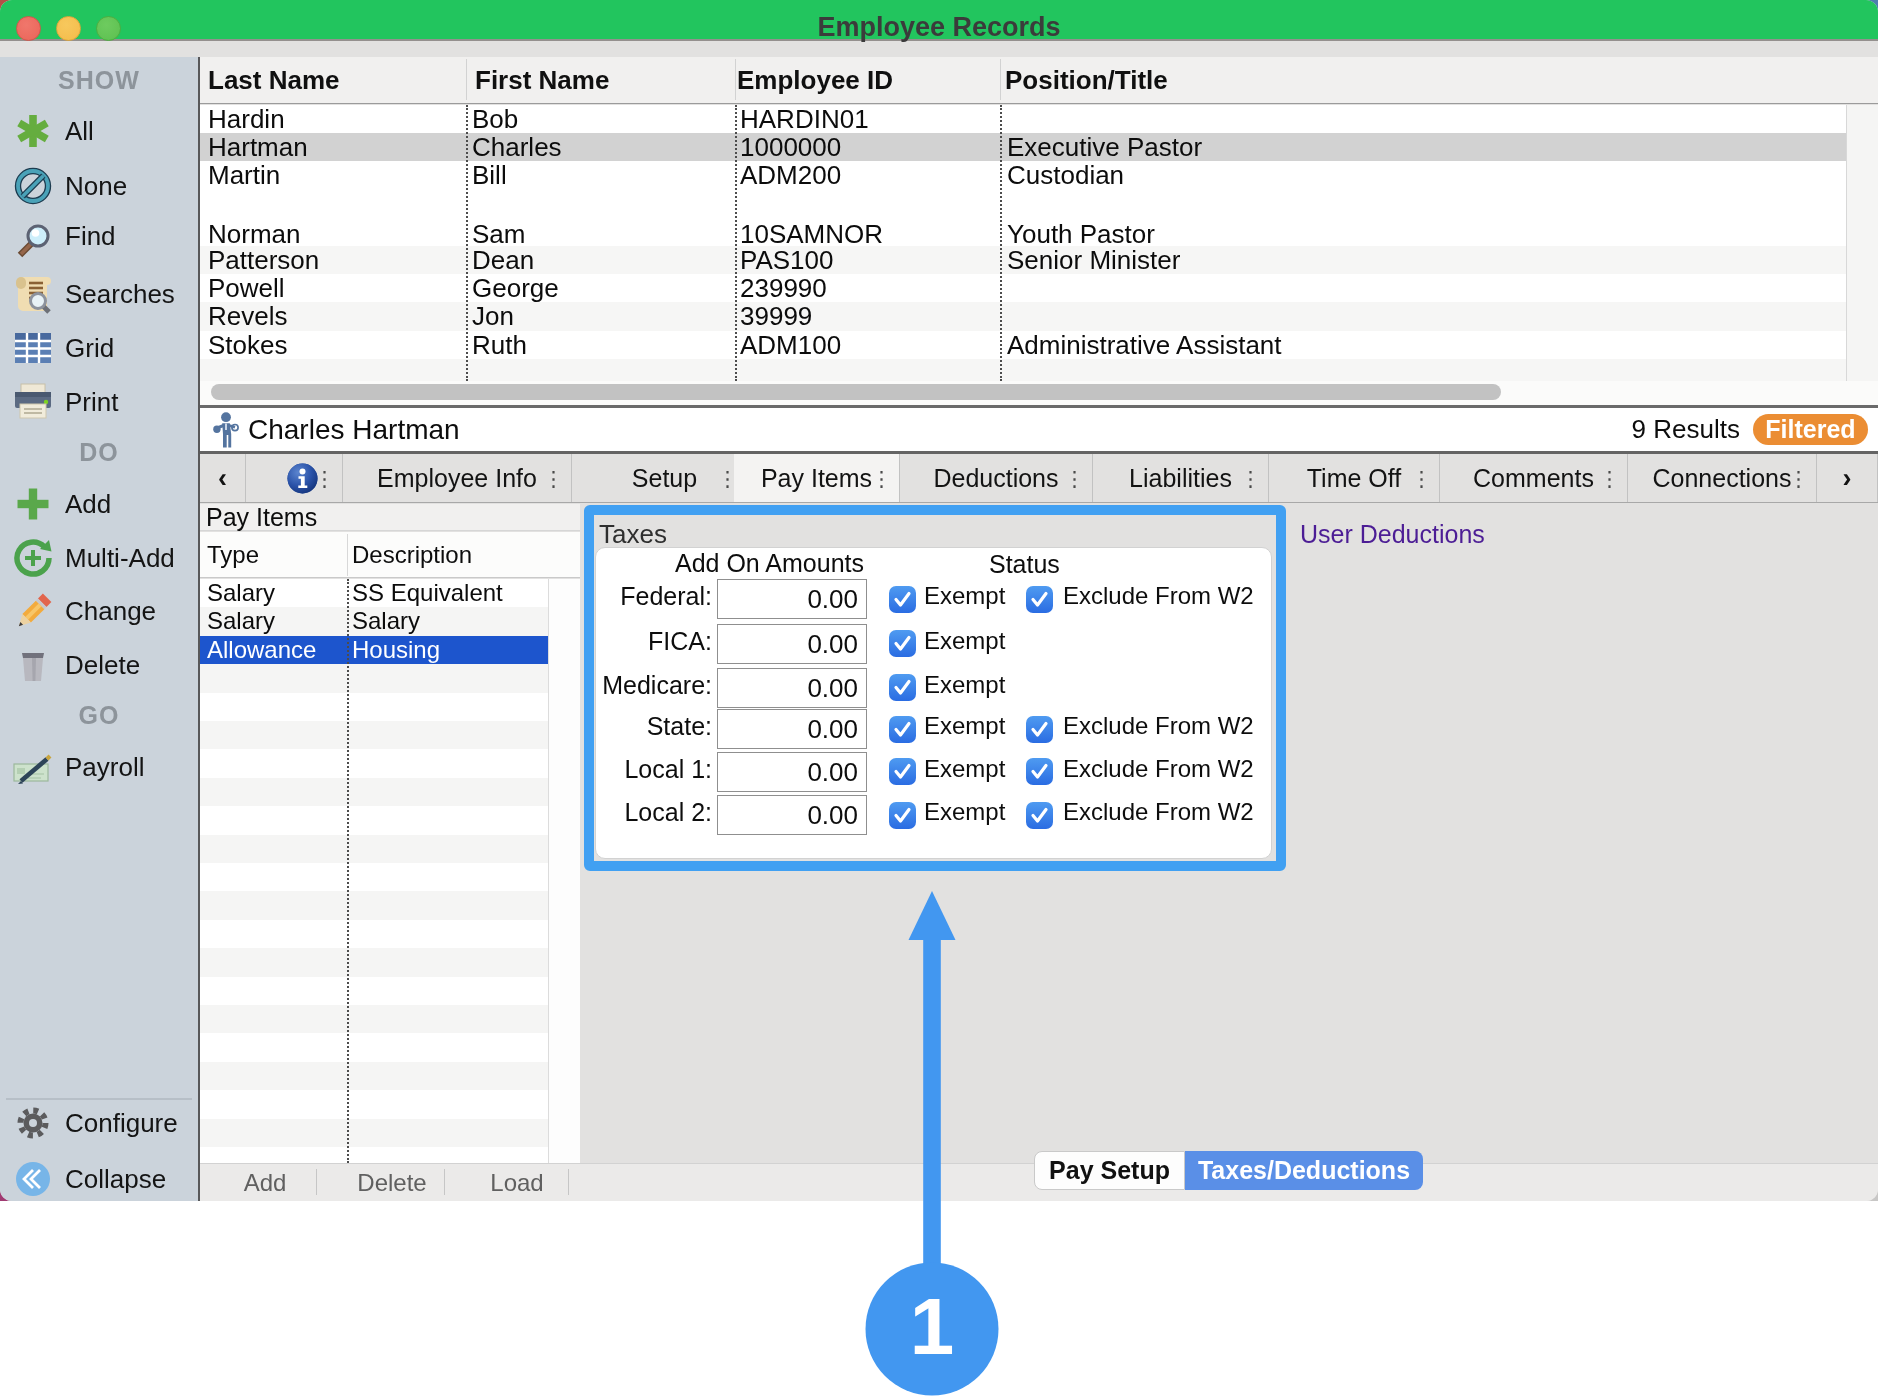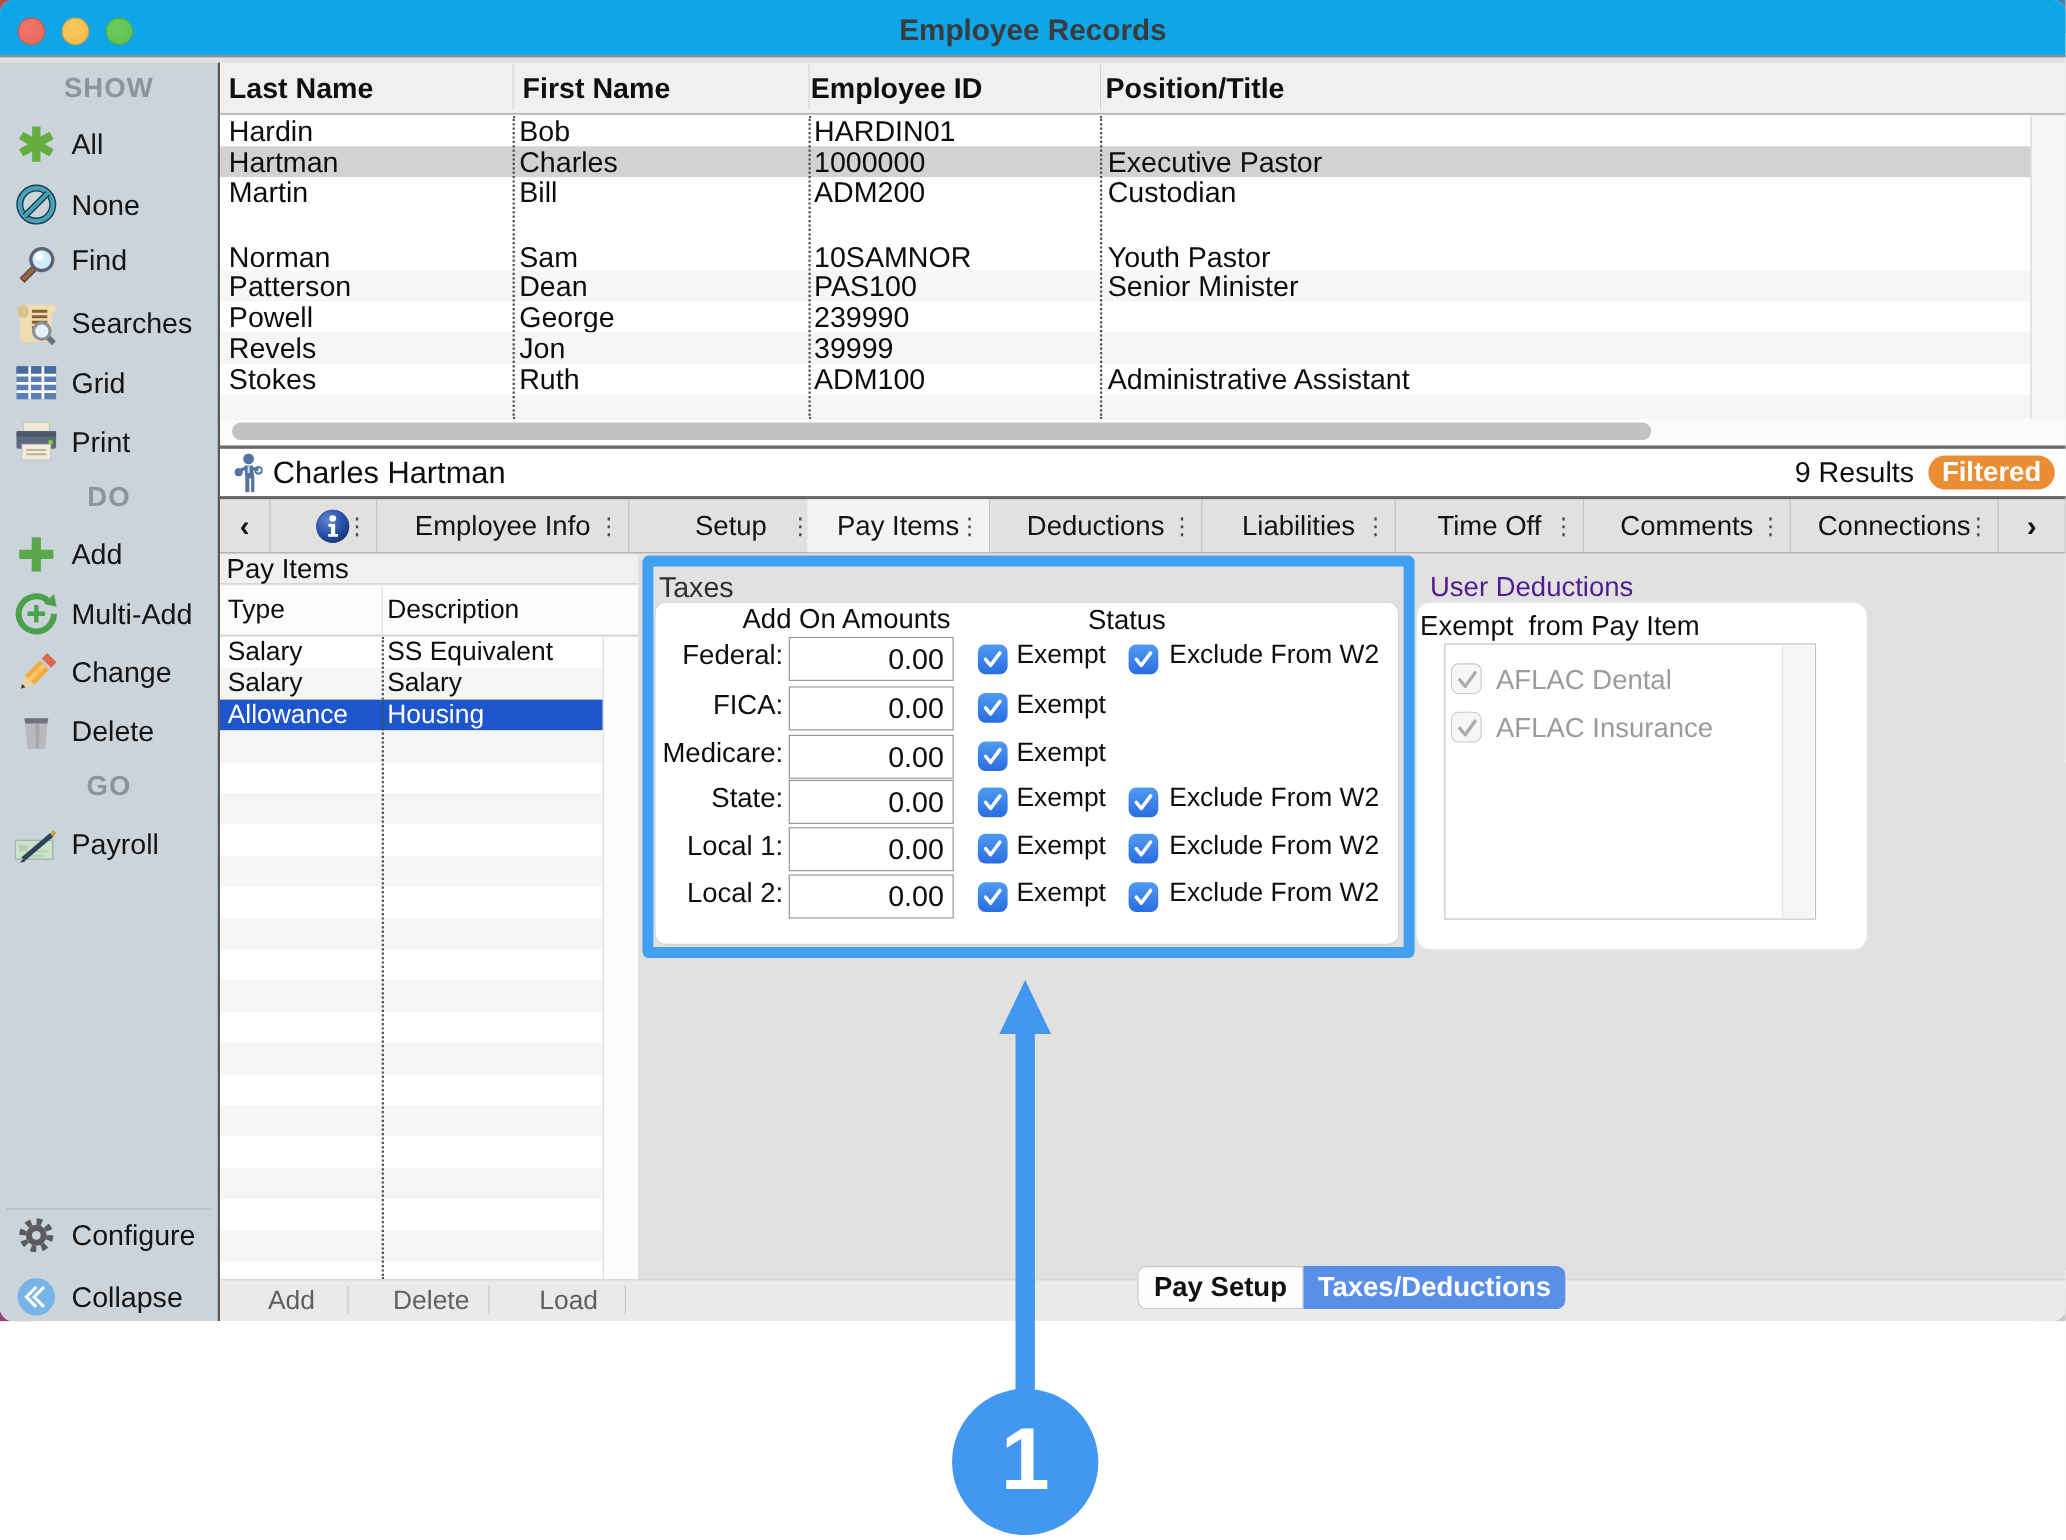--- a/index.html
+++ b/index.html
@@ -6,21 +6,21 @@
   html,body { width:1878px; height:1400px; background:#ffffff; font-family:"Liberation Sans", sans-serif; overflow:hidden; }
   .abs { position:absolute; }
   #stage { position:relative; width:1878px; height:1400px; overflow:hidden; }
   
   .ctl { left:0; top:0; width:30px; height:30px; background:#b65047; }
   .ctr { right:0; top:0; width:30px; height:30px; background:#4d7fae; }
   .cbl { left:0; top:1171px; width:30px; height:30px; background:#a03a72; }
   .cbr { right:0; top:1171px; width:30px; height:30px; background:#c8c7c6; }
   #win { position:absolute; left:0; top:0; width:1878px; height:1201px; border-radius:12px; overflow:hidden; background:#e2e1e0; }
   
-  #titlebar { position:absolute; left:0; top:0; width:1878px; height:52px; background:#0ea5e9; border-bottom:2px solid #94908e; }
+  #titlebar { position:absolute; left:0; top:0; width:1878px; height:41px; background:#22c55e; border-bottom:2px solid #94908e; }
   .light { position:absolute; top:16px; width:25px; height:25px; border-radius:50%; }
   #title { position:absolute; left:0; top:0; width:100%; height:55px; line-height:55px; text-align:center; font-size:27px; font-weight:bold; color:#3b3b3b; }
   
   #sidebar { position:absolute; left:0; top:57px; width:200px; height:1144px; background:#cbd3db; border-right:2px solid #58585a; }
   .sbhead { position:absolute; left:0; width:198px; height:40px; line-height:40px; text-align:center; font-size:25px; font-weight:bold; color:#8d949b; letter-spacing:1px; }
   .sbitem { position:absolute; left:65px; height:40px; line-height:40px; font-size:26px; color:#141414; }
   .sbicon { position:absolute; left:13px; width:40px; height:40px; }
   #sbdivider { position:absolute; left:6px; top:1041px; width:186px; border-top:2px solid #b7bfc7; }
   
   #thead { position:absolute; left:200px; top:57px; width:1678px; height:47px; background:#f1f0ef; border-bottom:1px solid #9b9b9b; }
@@ -465,34 +465,20 @@
         </div>
       <div class="cblab" style="left:330px; top:283.0px;">Exempt</div>
       <div class="cb" style="left:432px; top:286.5px;">
           <svg width="27" height="27" viewBox="0 0 27 27">
             <path d="M7 13.5 L11.5 19 L20 7.5" fill="none" stroke="#fff" stroke-width="3.2" stroke-linecap="round" stroke-linejoin="round"></path>
           </svg>
         </div>
       <div class="cblab" style="left:469px; top:283.0px;">Exclude From W2</div>
     </div>
     <div id="udlabel">User Deductions</div>
-    <div id="udpanel">
-      <div id="udexempt">Exempt&nbsp; from Pay Item</div>
-      <div id="udlist">
-        <div id="udgutter"></div>
-        <div class="gcb" style="top:17px;"><svg width="28" height="28" viewBox="0 0 28 28">
-              <path d="M7 14 L12 20 L21 7.5" fill="none" stroke="#ababab" stroke-width="3" stroke-linecap="round" stroke-linejoin="round"></path>
-            </svg></div>
-        <div class="gcblab" style="top:17px;">AFLAC Dental</div>
-        <div class="gcb" style="top:61px;"><svg width="28" height="28" viewBox="0 0 28 28">
-              <path d="M7 14 L12 20 L21 7.5" fill="none" stroke="#ababab" stroke-width="3" stroke-linecap="round" stroke-linejoin="round"></path>
-            </svg></div>
-        <div class="gcblab" style="top:61px;">AFLAC Insurance</div>
-      </div>
-    </div>
     <div id="segleft">Pay Setup</div>
     <div id="segright">Taxes/Deductions</div>
   </div>
   <svg id="arrow" width="180" height="520" viewBox="0 0 180 520">
     <g fill="#4297f0">
       <polygon points="82,11 105.5,60 58.5,60"></polygon>
       <rect x="73.2" y="55" width="17.6" height="340"></rect>
       <circle cx="82" cy="449" r="66.5"></circle>
     </g>
     <text x="82" y="474" text-anchor="middle" font-family="Liberation Sans, sans-serif" font-size="80" font-weight="bold" fill="#ffffff">1</text>

